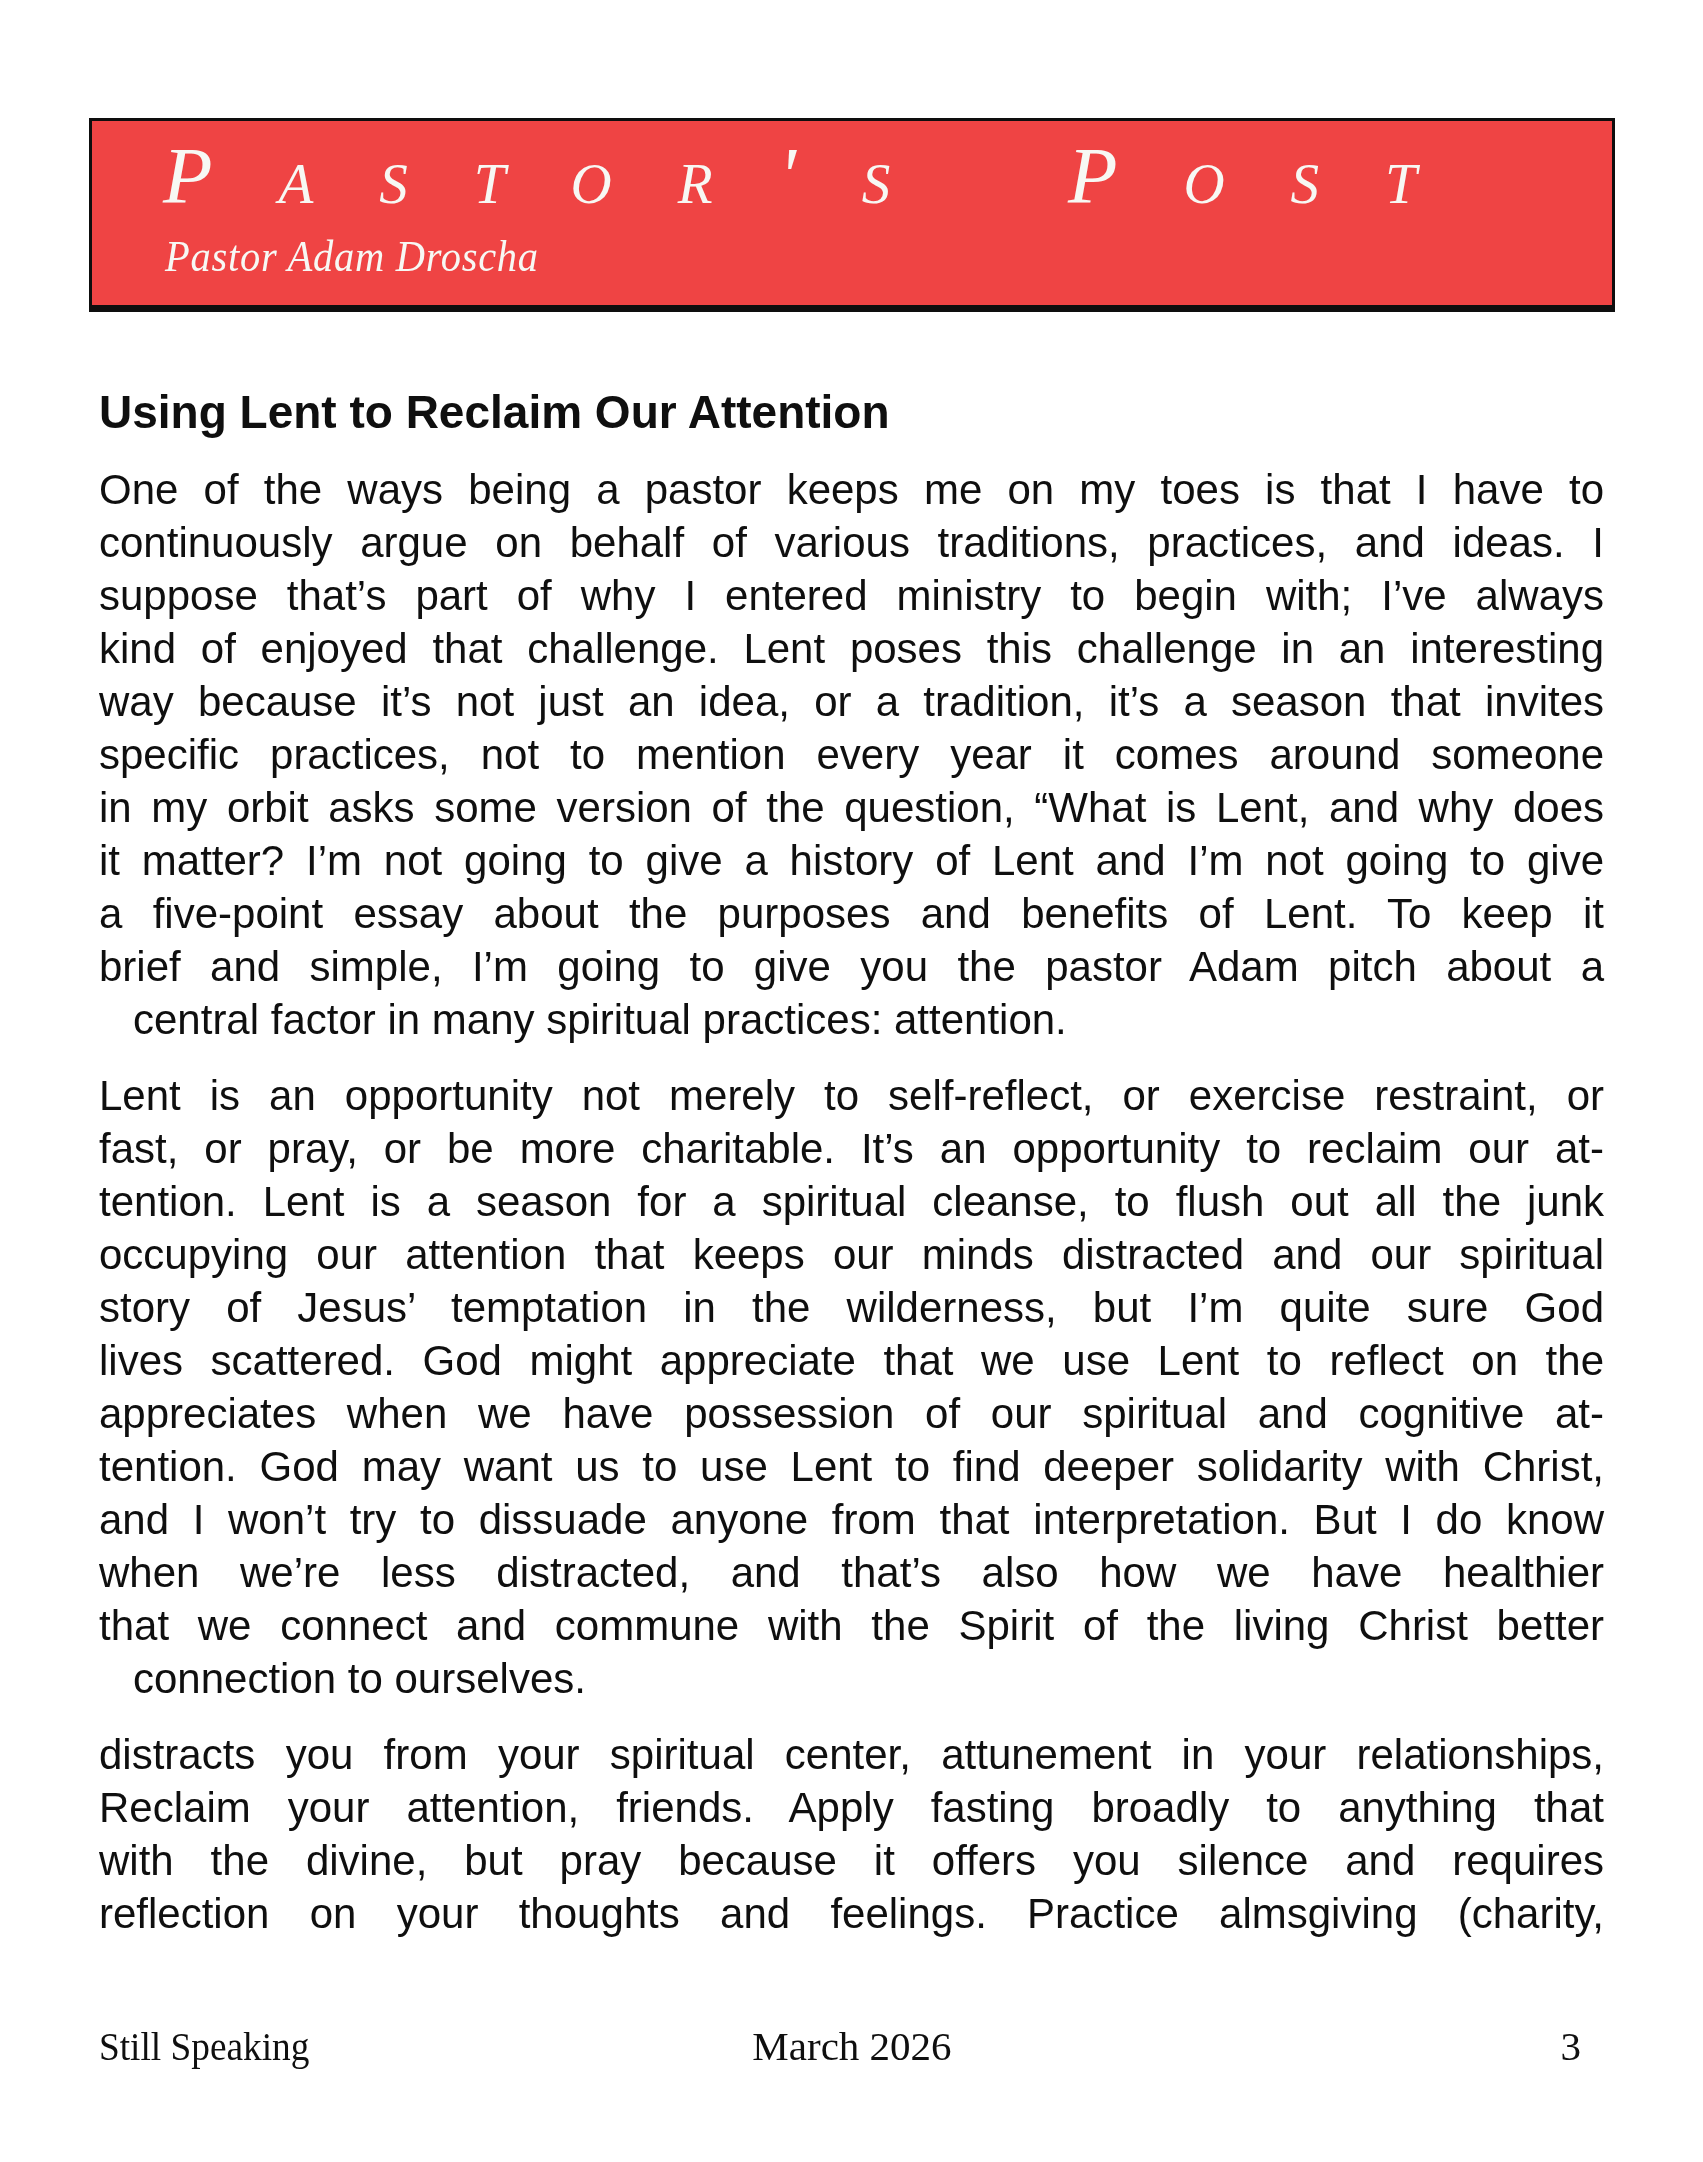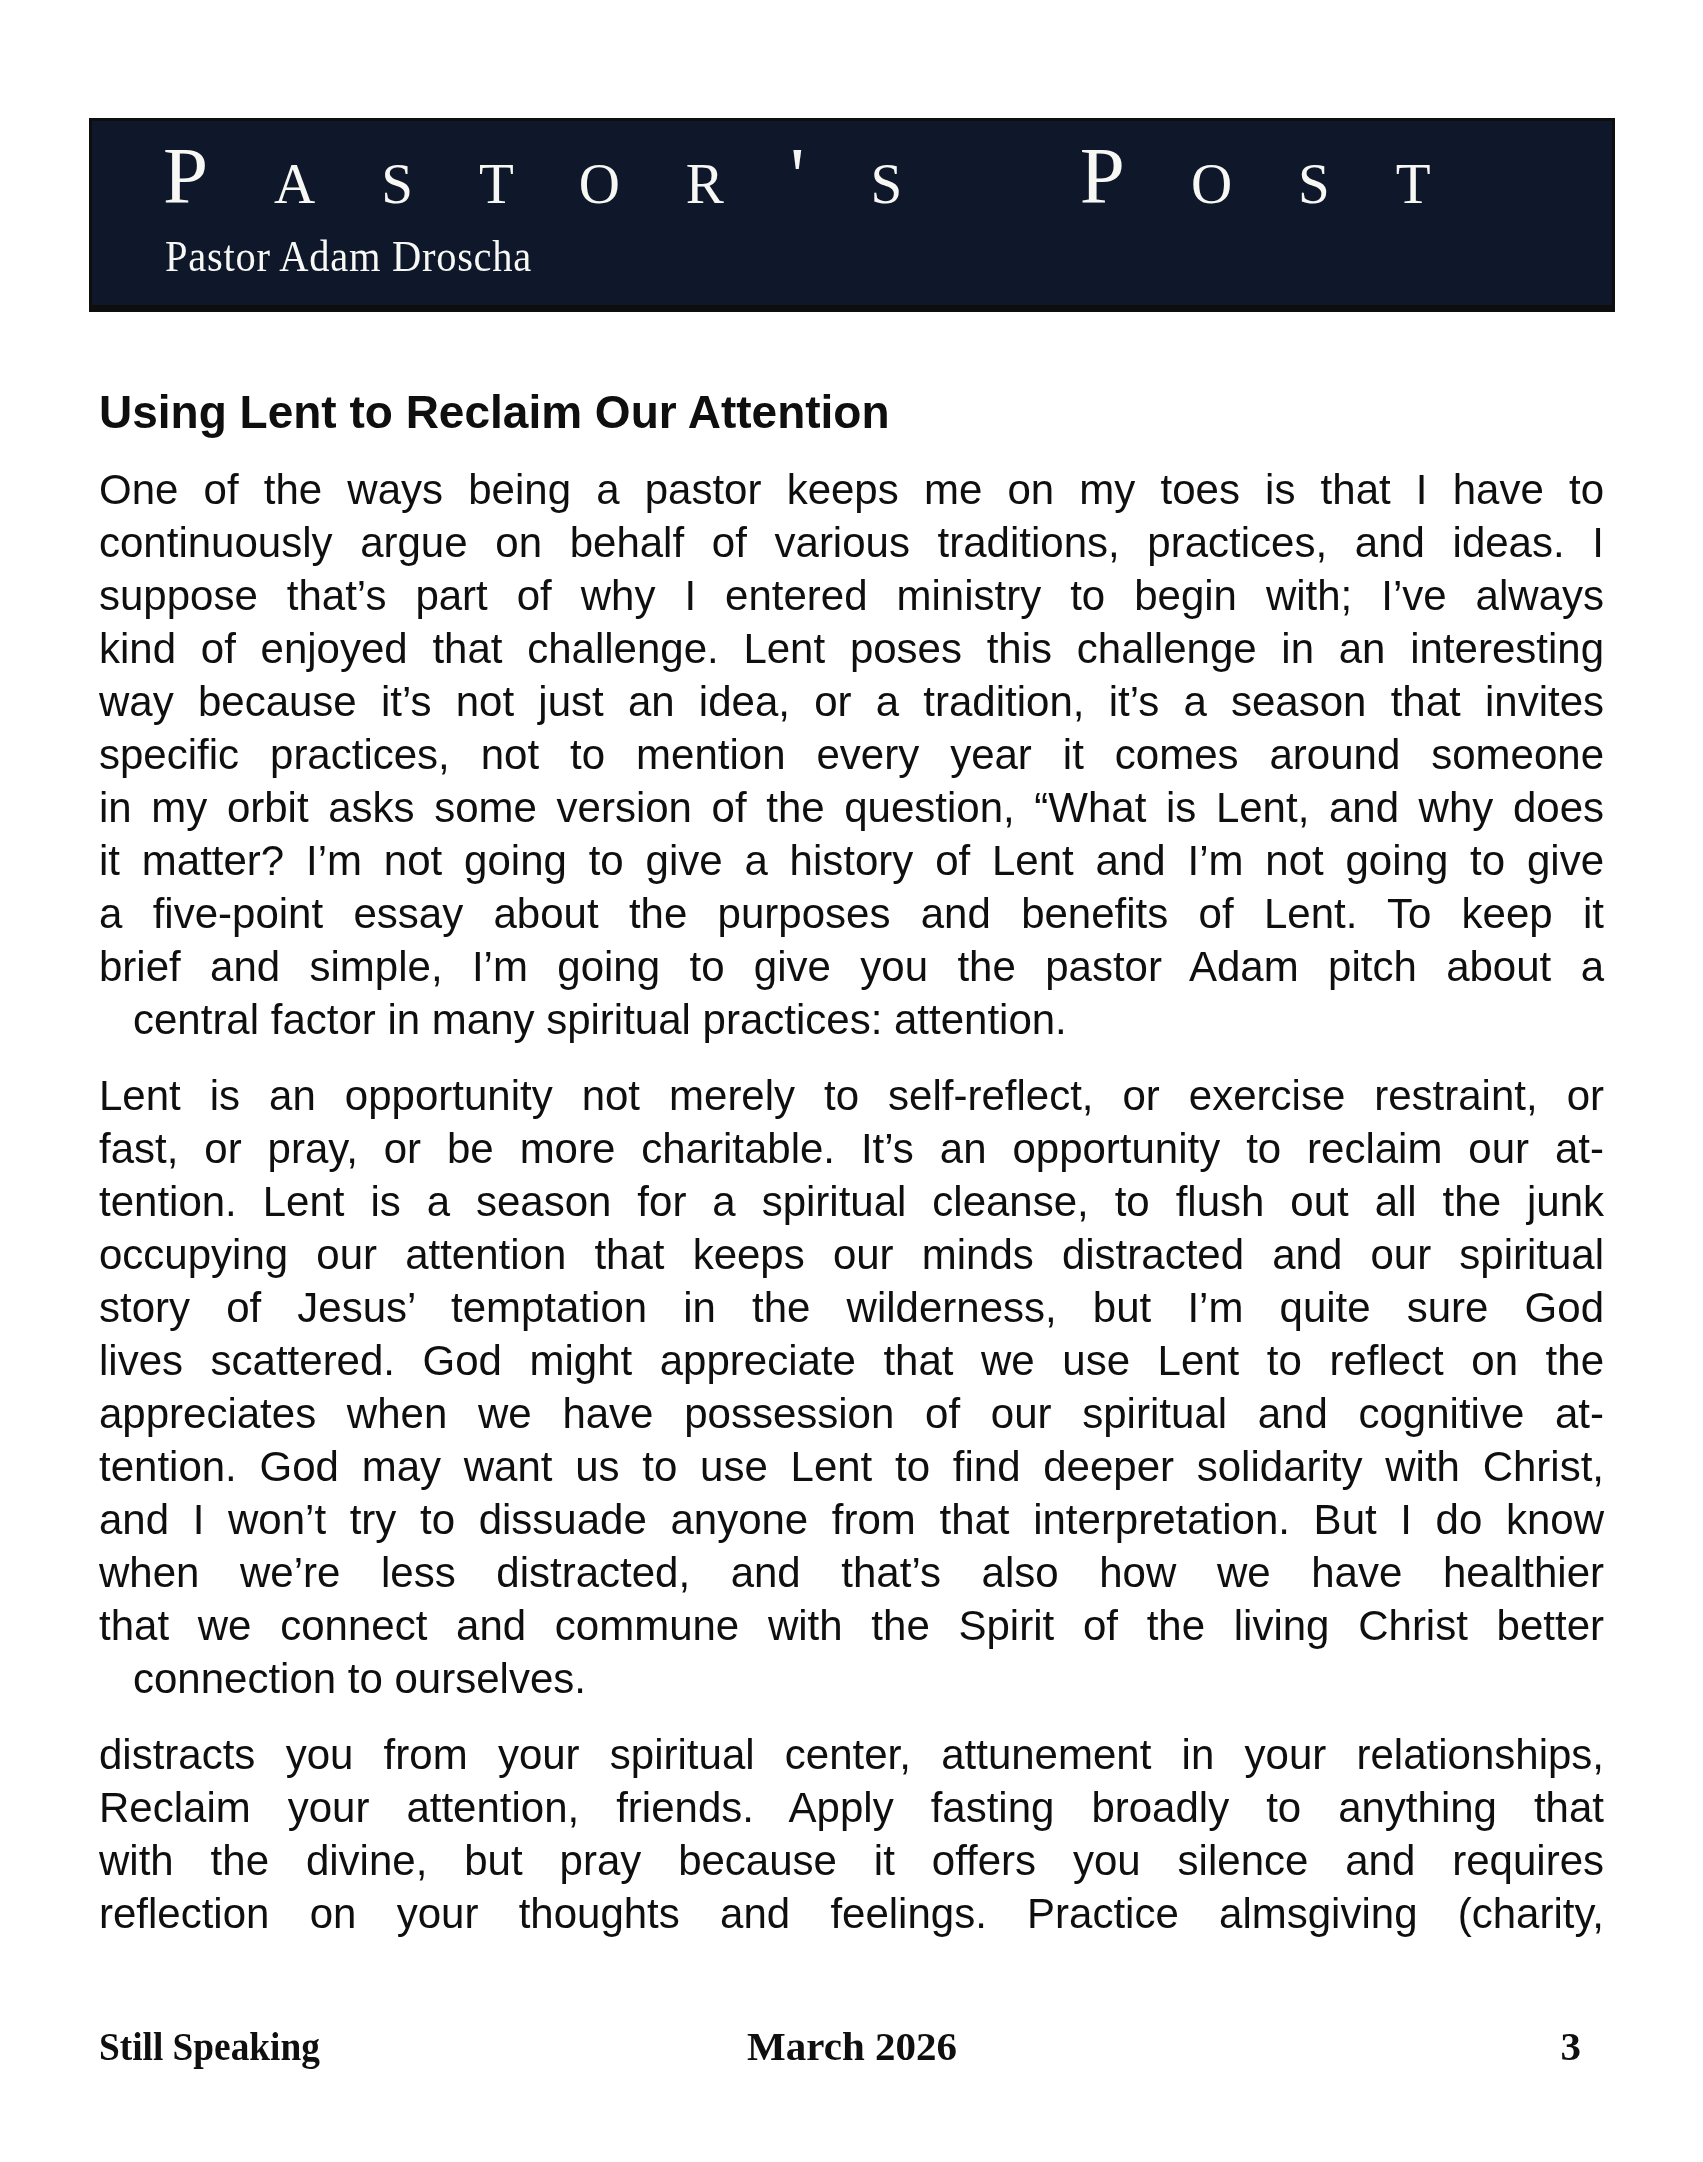--- a/index.html
+++ b/index.html
@@ -77,21 +77,21 @@
   .line.para-end { text-align-last: left; margin-left: 34px; }
 
   
   .footer {
     position: absolute;
     left: 0;
     top: 2024px;
     width: 1680px;
     height: 59px;
     font-family: "Liberation Serif", serif;
-    font-weight: bold;
+    font-weight: normal;
     font-size: 41px;
     line-height: 44px;
   }
   .footer-left {
     position: absolute;
     left: 99px;
     top: 0;
     transform: scaleX(0.91);
     transform-origin: 0 50%;
     white-space: nowrap;
@@ -110,21 +110,21 @@
     top: 0;
     text-align: right;
     white-space: nowrap;
   }
 </style>
 </head>
 <body>
 
 <div class="page">
 
-  <header class="banner" style="background: #0f172a; border-color: rgb(14, 14, 14); color: rgb(247, 248, 244);">
+  <header class="banner" style="background: #ef4444; border-color: rgb(14, 14, 14); color: rgb(247, 248, 244); font-style: italic;">
     <div class="banner-title">Pastor's Post</div>
     <div class="banner-subtitle">Pastor Adam Droscha</div>
   </header>
 
   <section class="article">
     <h1 class="article-heading">Using Lent to Reclaim Our Attention</h1>
     <div id="article-body">
         <div class="para">
           <div class="line">One of the ways being a pastor keeps me on my toes is that I have to</div>
           <div class="line">continuously argue on behalf of various traditions, practices, and ideas. I</div>

